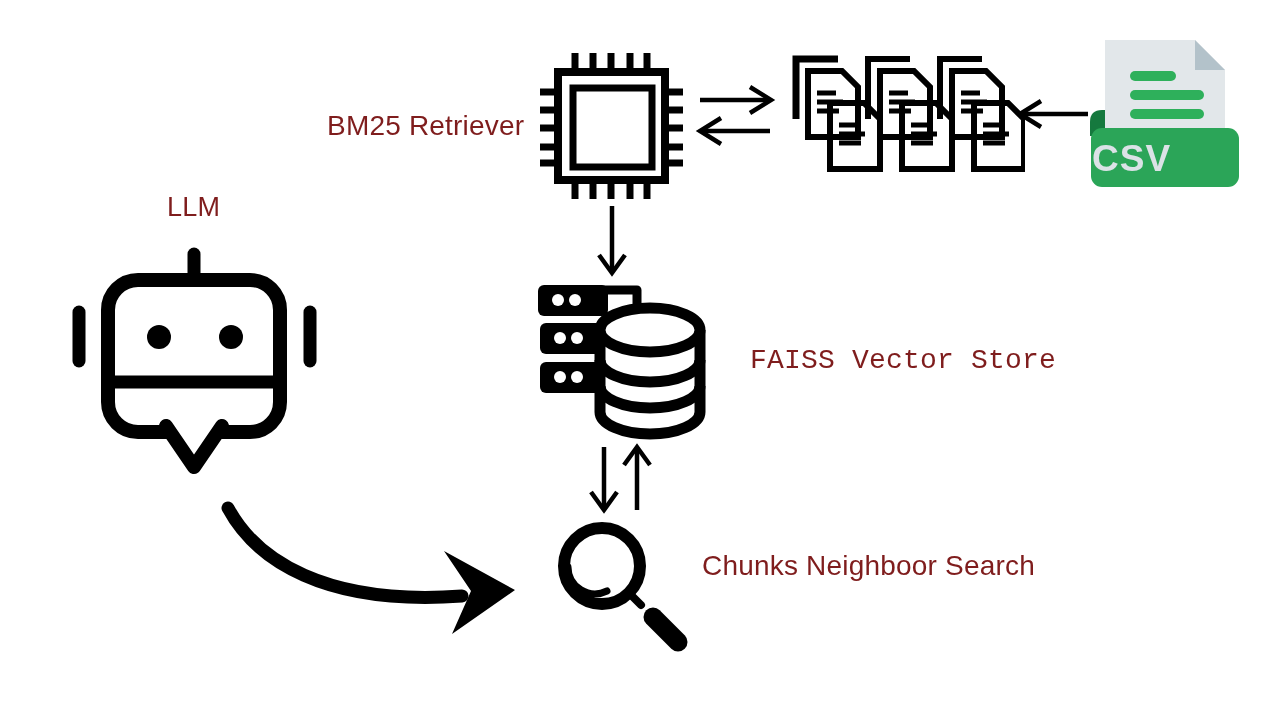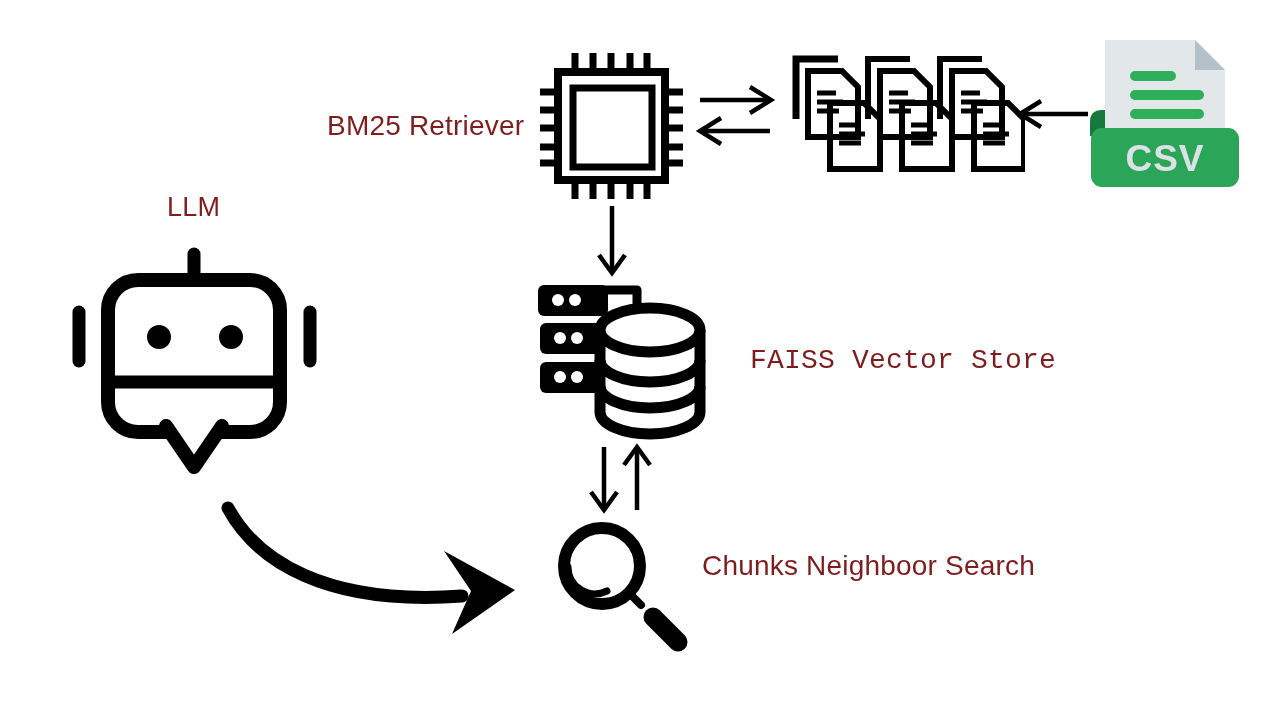--- a/index.html
+++ b/index.html
@@ -7,21 +7,21 @@
   body { font-family: "Liberation Sans", "DejaVu Sans", sans-serif; position: relative; }
   .canvas { position: absolute; left: 0; top: 0; width: 1280px; height: 720px; background: #fff; }
   .node-label {
     position: absolute; color: #7f1d1d; font-size: 28px; letter-spacing: 0.2px;
     white-space: nowrap; line-height: 1;
   }
   .icon { position: absolute; }
   .icon svg { display: block; }
   .overlay { position: absolute; left: 0; top: 0; }
   .csv-badge-text {
-    position: absolute; left: 1092px; top: 140px; width: 146px; text-align: center;
+    position: absolute; left: 1092px; top: 140px; width: 146px; 
     font-size: 37px; font-weight: bold; color: #dbe2e6; letter-spacing: 1px; line-height: 1;
   }
 </style>
 </head>
 <body>
 
 <div class="canvas">
 
   <div class="node-label" style="left:167px; top:194px; font-size:27px;">LLM</div>
 

